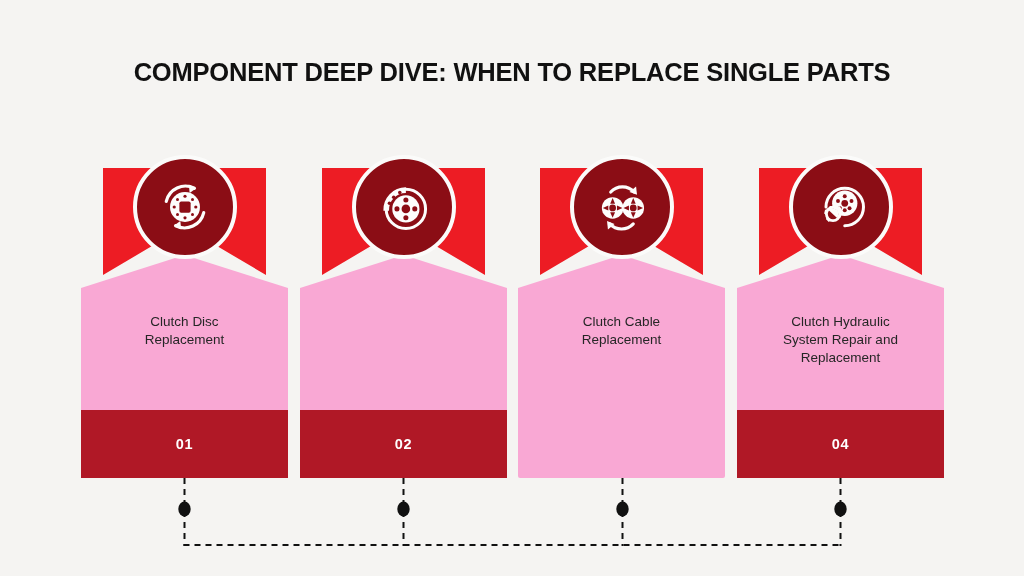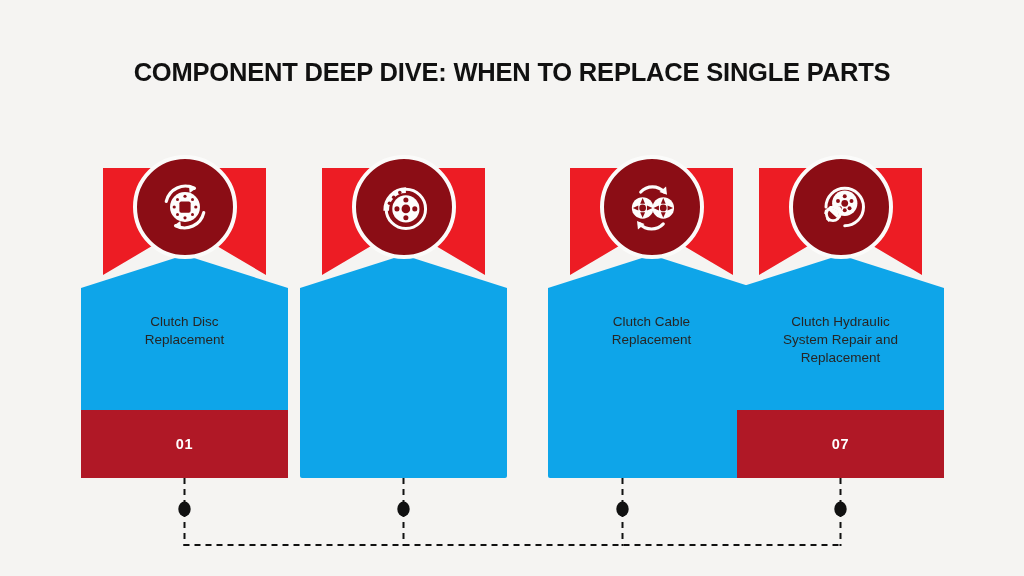--- a/index.html
+++ b/index.html
@@ -48,42 +48,42 @@
 
   .card {
     position: absolute;
     top: 155px;
     width: 207px;
     height: 323px;
   }
 
   .card-1 { left: 81px; }
   .card-2 { left: 300px; }
-  .card-3 { left: 548px; }
+  .card-3 { left: 518px; }
   .card-4 { left: 737px; }
 
   
   .card-banner {
     position: absolute;
     left: 22px;
     top: 13px;
     width: 163px;
     height: 107px;
     background: #ed1c24;
     clip-path: polygon(0% 0%, 100% 0%, 100% 100%, 50% 55%, 0% 100%);
   }
 
   
   .card-body {
     position: absolute;
     left: 0;
     top: 100px;
     width: 207px;
     height: 223px;
-    background: #0ea5e9;
+    background: #f9a8d4;
     clip-path: polygon(0% 14.8%, 50% 0%, 100% 14.8%, 100% 100%, 0% 100%);
     border-radius: 2px;
   }
 
   .card-label {
     position: absolute;
     left: 10px;
     right: 10px;
     top: 58px;
     text-align: center;
@@ -183,20 +183,23 @@
             <circle cx="24" cy="40" r="1.6" fill="#8b0d15"></circle>
             <circle cx="40" cy="40" r="1.6" fill="#8b0d15"></circle>
           </svg>
         </span>
       </div>
     </div>
 
     <div class="card card-2">
       <div class="card-banner"></div>
       <div class="card-body">
+        <div class="card-footer">
+          <span class="card-number">02</span>
+        </div>
       </div>
       <div class="card-icon-wrap">
         <span>
           <svg viewBox="0 0 64 64" fill="none" xmlns="http://www.w3.org/2000/svg">
             <circle cx="34" cy="34" r="21" stroke="#fdfdfc" stroke-width="3.2" fill="none"></circle>
             <circle cx="34" cy="34" r="14.5" fill="#fdfdfc"></circle>
             <circle cx="34" cy="34" r="4.6" fill="#8b0d15"></circle>
             <circle cx="34" cy="24.5" r="2.7" fill="#8b0d15"></circle>
             <circle cx="34" cy="43.5" r="2.7" fill="#8b0d15"></circle>
             <circle cx="24.5" cy="34" r="2.7" fill="#8b0d15"></circle>
@@ -237,21 +240,21 @@
           </svg>
         </span>
       </div>
     </div>
 
     <div class="card card-4">
       <div class="card-banner"></div>
       <div class="card-body">
         <div class="card-label">Clutch Hydraulic<br>System Repair and<br>Replacement</div>
         <div class="card-footer">
-          <span class="card-number">07</span>
+          <span class="card-number">04</span>
         </div>
       </div>
       <div class="card-icon-wrap">
         <span>
           <svg viewBox="0 0 64 64" fill="none" xmlns="http://www.w3.org/2000/svg">
             <path d="M16 32 A20 20 0 1 1 36 52" stroke="#fdfdfc" stroke-width="3.2" fill="none" stroke-linecap="round"></path>
             <circle cx="36" cy="28" r="13.5" fill="#fdfdfc"></circle>
             <circle cx="36" cy="28" r="3.6" fill="#8b0d15"></circle>
             <circle cx="36" cy="20.5" r="2.1" fill="#8b0d15"></circle>
             <circle cx="36" cy="35.5" r="2.1" fill="#8b0d15"></circle>

